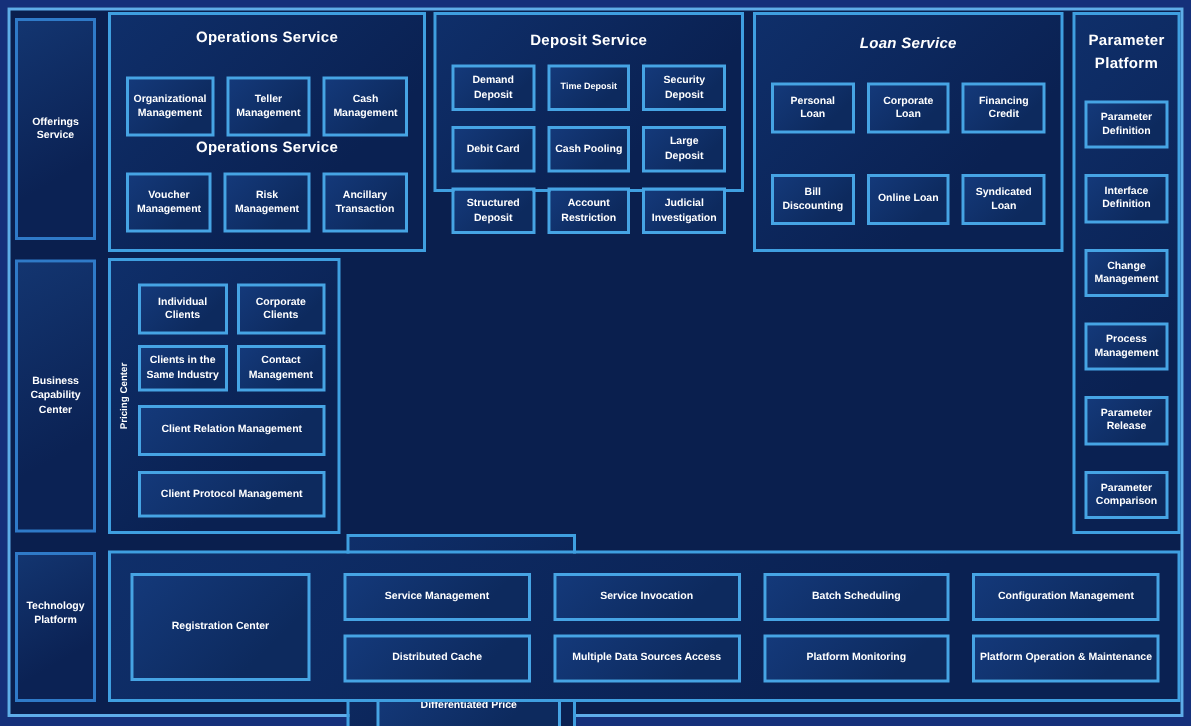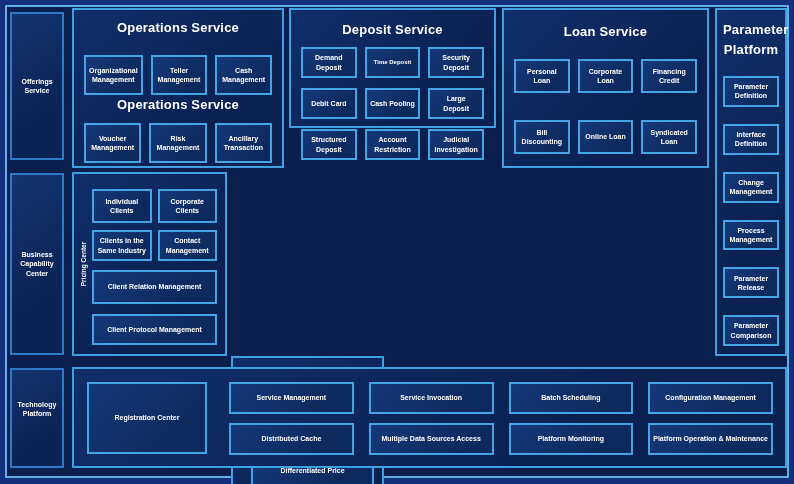--- a/index.html
+++ b/index.html
@@ -11,42 +11,42 @@
   .side-box { position:absolute; left:10px; width:54px;
               border:2px solid #2f7ac8; background:linear-gradient(150deg,#133570 0%,#0b2254 70%);
               display:flex; align-items:flex-start; justify-content:center;
               color:#fff; font-weight:bold; font-size:7px; text-align:center; line-height:1.35; }
   .side-box span { display:block; }
   .side-center { align-items:center; }
   .side-top span { padding-top:30px; }
 
   .panel { position:absolute; border:2px solid #3f9fe0;
            background:linear-gradient(135deg,#0f2f6a 0%,#0a2152 70%); }
-  .title { color:#fff; font-weight:bold; font-size:13px; text-align:center; letter-spacing:.2px; }
+  .title { color:#fff; font-weight:bold; font-size:10px; text-align:center; letter-spacing:.2px; }
   .box { border:2px solid #46a4e4; background:linear-gradient(135deg,#14397a 0%,#0d2a5e 75%);
          color:#fff; font-weight:bold; display:flex; align-items:center; justify-content:center;
          text-align:center; font-size:7px; line-height:1.3; padding:1px 3px; }
   .fs-small { font-size:6px; }
 
   
   .ops-inner, .dep-inner, .loan-inner { display:flex; flex-direction:column; height:100%; padding:8px 10px; }
   .row3 { display:flex; gap:8px; }
   .row3 .box { flex:1; }
   .ops-inner .title { margin-top:2px; }
   .ops-row1 { margin-top:20px; } .ops-row1 .box { height:40px; }
   .ops-sub { margin-top:2px; }
   .ops-row2 { margin-top:11px; } .ops-row2 .box { height:40px; }
   .dep-inner .title { margin-top:4px; }
   .dep-row { margin-top:10px; } .dep-row .box { height:31px; }
-  .loan-inner .title { margin-top:6px; }
+  .loan-inner .title { margin-top:6px;font-style:italic; }
   .loan-row1 { margin-top:20px; } .loan-row1 .box { height:34px; }
   .loan-row2 { margin-top:27px; } .loan-row2 .box { height:34px; }
 
   
-  .param-inner { display:flex; flex-direction:column; height:100%; padding:8px 6px;justify-content:center; }
+  .param-inner { display:flex; flex-direction:column; height:100%; padding:8px 6px; }
   .param-inner .title { margin-top:2px; line-height:1.5; }
   .param-inner .box { height:34px; margin-top:17px; }
   .param-inner .box:first-of-type { margin-top:6px; }
 
   
   .panel-mid { position:relative; }
   .vlabel { position:absolute; top:50%; white-space:nowrap; color:#fff; font-weight:bold;
             transform:translate(-50%,-50%) rotate(-90deg); }
   .vlabel-mid { left:9px; font-size:6.5px; }
   .mid-inner { margin-left:16px; padding:15px 8px 0 2px; display:flex; flex-direction:column; }

